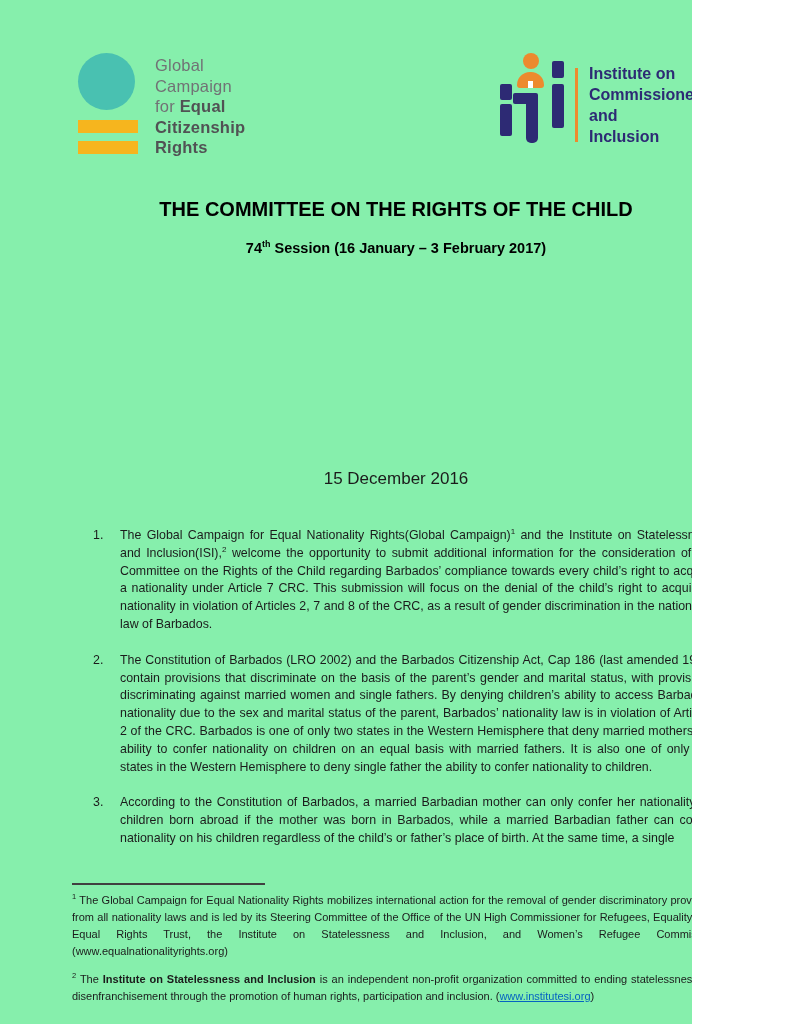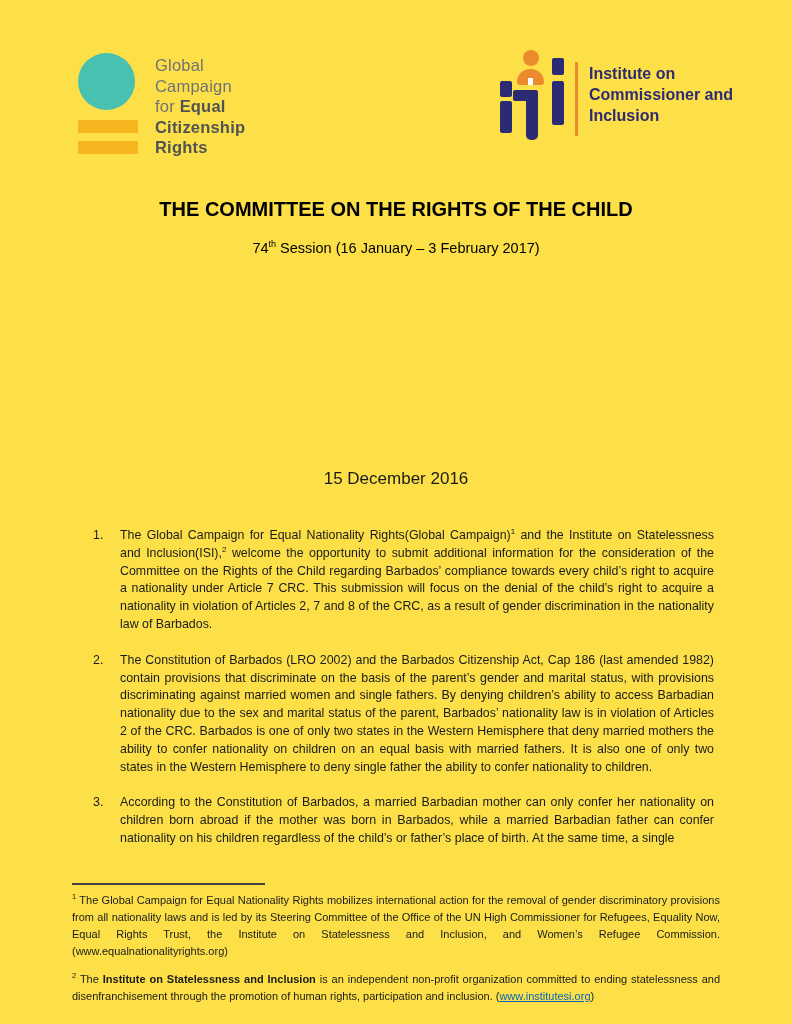--- a/index.html
+++ b/index.html
@@ -1,55 +1,55 @@
 <!DOCTYPE html>
 <html style="--gc-teal: #49c1b1; --gc-yellow: #f6b51e; --isi-navy: #2d2a74; --isi-orange: #ec8a2e; --link-blue: #0563c1;"><head>
 <meta charset="utf-8">
 <style>
   html, body { margin: 0; padding: 0; background: #ffffff; }
   .page {
     position: relative;
-    width: 792px;
+    width: 692px;
     height: 1024px;
-    background: #fde047;
+    background: #86efac;
     font-family: "Liberation Sans", sans-serif;
     color: #1b1b1b;
     overflow: hidden;
   }
 
   
   .logo-gcenr { position: absolute; left: 78px; top: 53px; display: flex; }
   .gc-left { width: 60px; margin-right: 17px; }
   .gc-circle { width: 57px; height: 57px; border-radius: 50%; background: var(--gc-teal); }
   .gc-bar { width: 60px; height: 13px; margin-top: 8px; background: var(--gc-yellow); }
   .gc-bar.first { margin-top: 10px; }
   .gc-text { font-size: 16.5px; line-height: 20.5px; color: #717275; padding-top: 2px; letter-spacing: 0.2px; }
   .gc-bold { font-weight: bold; color: #515254; }
 
   
-  .logo-isi { position: absolute; left: 500px; top: 50px; display: flex; align-items: flex-start; }
+  .logo-isi { position: absolute; left: 500px; top: 50px; display: flex; align-items: center; }
   .isi-mark { position: relative; width: 64px; height: 92px; flex: none; }
   .isi-mark div { position: absolute; }
   .isi-head  { left: 23px; top: 0; width: 16px; height: 16px; border-radius: 50%; background: var(--isi-orange); }
   .isi-torso { left: 17px; top: 19px; width: 27px; height: 16px; background: var(--isi-orange); border-radius: 13px 13px 3px 3px; }
   .isi-notch { left: 28px; top: 28px; width: 5px; height: 7px; background: #ffffff; }
   .isi-s-top { left: 13px; top: 40px; width: 18px; height: 11px; background: var(--isi-navy); border-radius: 2px; }
   .isi-s-bar { left: 26px; top: 40px; width: 12px; height: 50px; background: var(--isi-navy); border-radius: 2px 2px 5px 5px; }
   .isi-li-cap { left: 0; top: 31px; width: 12px; height: 16px; background: var(--isi-navy); border-radius: 2px; }
   .isi-li-bar { left: 0; top: 51px; width: 12px; height: 32px; background: var(--isi-navy); border-radius: 2px; }
   .isi-ri-cap { left: 52px; top: 8px; width: 12px; height: 17px; background: var(--isi-navy); border-radius: 2px; }
   .isi-ri-bar { left: 52px; top: 31px; width: 12px; height: 44px; background: var(--isi-navy); border-radius: 2px; }
   .isi-sep { width: 3px; height: 74px; background: var(--isi-orange); margin: 12px 11px 0 11px; flex: none; }
   .isi-text { font-size: 16px; line-height: 21px; font-weight: bold; color: var(--isi-navy); padding-top: 13px; }
 
   
   .doc-title { position: absolute; top: 198px; left: 72px; width: 648px; text-align: center;
                font-size: 20px; font-weight: bold; color: #000; }
   .session   { position: absolute; top: 240px; left: 72px; width: 648px; text-align: center;
-               font-size: 14.5px; font-weight: normal; color: #000; }
+               font-size: 14.5px; font-weight: bold; color: #000; }
   .session sup { font-size: 9px; vertical-align: super; line-height: 0; }
   .country   { position: absolute; top: 308px; left: 72px; width: 648px; text-align: center;
                font-size: 14.5px; font-weight: bold; color: #000; }
   .subtitle  { position: absolute; top: 376px; left: 76px; width: 640px; text-align: center;
                font-size: 15px; font-weight: bold; line-height: 28px; color: #000; }
   .doc-date  { position: absolute; top: 469px; left: 72px; width: 648px; text-align: center;
                font-size: 17px; color: #1b1b1b; }
 
   
   .body-text { position: absolute; top: 527px; left: 93px; width: 621px;

